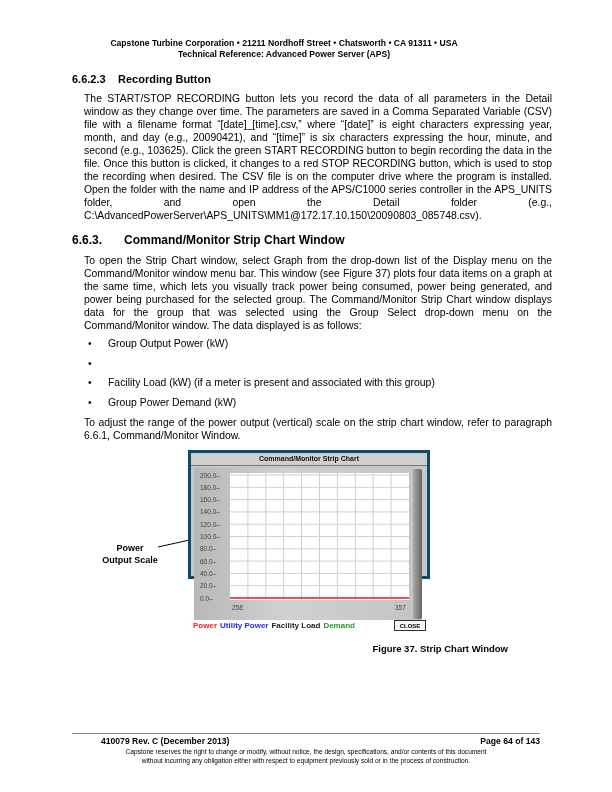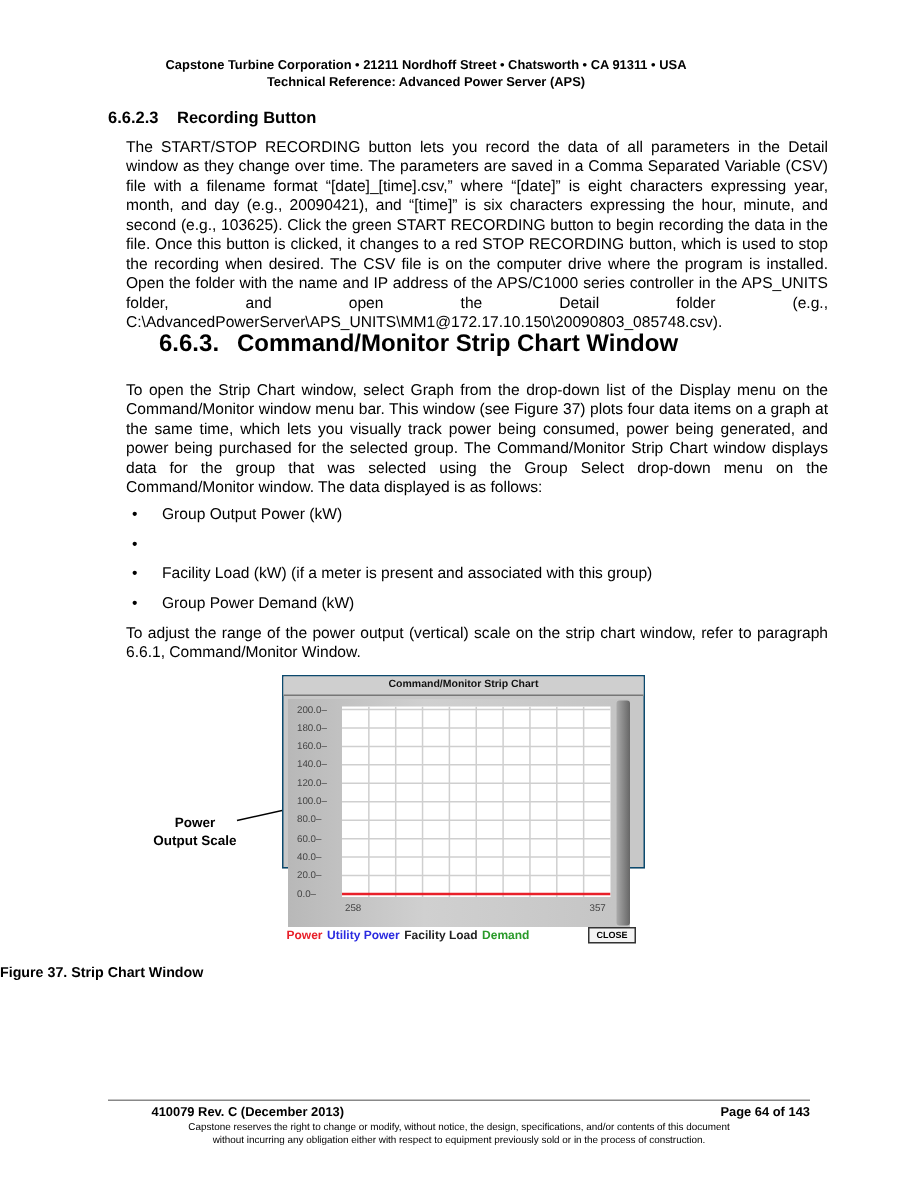--- a/index.html
+++ b/index.html
@@ -1,39 +1,39 @@
 <!DOCTYPE html>
 <html><head>
 <meta charset="utf-8">
 <style>
   html, body { margin: 0; padding: 0; background: #fff; }
   body { width: 612px; height: 792px; position: relative; font-family: "Liberation Sans", sans-serif; color: #000; overflow: hidden; }
   .hdr { position: absolute; top: 38px; left: 0; width: 568px; text-align: center; font-size: 8.6px; font-weight: bold; line-height: 11px; }
   .h4 { position: absolute; top: 73px; left: 72px; font-size: 11px; font-weight: bold; }
   .h4 .num { display: inline-block; width: 46px; }
   .para { position: absolute; left: 72px; width: 468px; font-size: 10.4px; line-height: 13px; text-align: justify; margin-left: 12px; }
-  .h3 { position: absolute; top: 221px; left: 72px; font-size: 16px; font-weight: bold; margin-left: 34px; }
+  .h3 { position: absolute; top: 233px; left: 72px; font-size: 12px; font-weight: bold; }
   .h3 .num { display: inline-block; width: 52px; }
   ul.bul { position: absolute; top: 338px; left: 72px; width: 468px; margin: 0; padding: 0; list-style: none; font-size: 10.4px; }
   ul.bul li { height: 19.5px; position: relative; padding-left: 36px; }
   ul.bul li .dot { position: absolute; left: 16px; top: 0; }
   
-  .win { position: absolute; left: 188px; top: 450px; width: 242px; height: 129px; background: #c8c8c8; border: 1px solid #0c4a6e; box-sizing: border-box; }
+  .win { position: absolute; left: 188px; top: 450px; width: 242px; height: 129px; background: #c8c8c8; border: 3px solid #0c4a6e; box-sizing: border-box; }
   .win-title { height: 12px; border-bottom: 1px solid #777; background: #cfcfcf; font-size: 7px; font-weight: bold; text-align: center; line-height: 12px; color: #111; }
   .frame { position: absolute; left: 3px; top: 15px; width: 228px; height: 152px; background: linear-gradient(90deg, #b8b8b8, #d0d0d0 40%, #c4c4c4); }
   .rbar { position: absolute; left: 222px; top: 16px; width: 9px; height: 150px; background: linear-gradient(90deg, #aaa, #888, #666); border-radius: 2px; }
   .plot { position: absolute; left: 39px; top: 20px; width: 179px; height: 127px; background: #fff; }
   .ytick { position: absolute; left: 9px; width: 30px; font-size: 6.5px; color: #444; line-height: 7px; }
   .xtick { position: absolute; font-size: 6.5px; color: #444; }
   .legend { position: absolute; left: 2px; top: 168px; font-size: 8px; font-weight: bold; white-space: nowrap; }
   .legend span { margin-right: 3px; }
   .closebtn { position: absolute; left: 203px; top: 167px; width: 32px; height: 11px; background: #f4f4f4; border: 1px solid #333; font-size: 6px; font-weight: bold; text-align: center; line-height: 11px; box-sizing: border-box; }
   .callout { position: absolute; left: 90px; top: 542px; width: 80px; text-align: center; font-size: 9px; font-weight: bold; line-height: 12px; }
   .arrow { position: absolute; left: 0; top: 0; }
-  .caption { position: absolute; top: 643px; left: 0; width: 508px; text-align: left; font-size: 9.5px; font-weight: bold; }
+  .caption { position: absolute; top: 643px; left: 0; width: 508px; text-align: right; font-size: 9.5px; font-weight: bold; }
   .foot-rule { position: absolute; top: 733px; left: 72px; width: 468px; border-top: 1px solid #888; }
   .foot-l { position: absolute; top: 736px; left: 72px; font-size: 8.6px; font-weight: bold; margin-left: 29px; }
   .foot-r { position: absolute; top: 736px; right: 72px; font-size: 8.6px; font-weight: bold; }
   .foot-note { position: absolute; top: 747px; left: 0; width: 612px; text-align: center; font-size: 6.6px; line-height: 9px; }
 </style>
 </head>
 <body>
 
 <div class="hdr">
   <div>Capstone Turbine Corporation • 21211 Nordhoff Street • Chatsworth • CA 91311 • USA</div>

